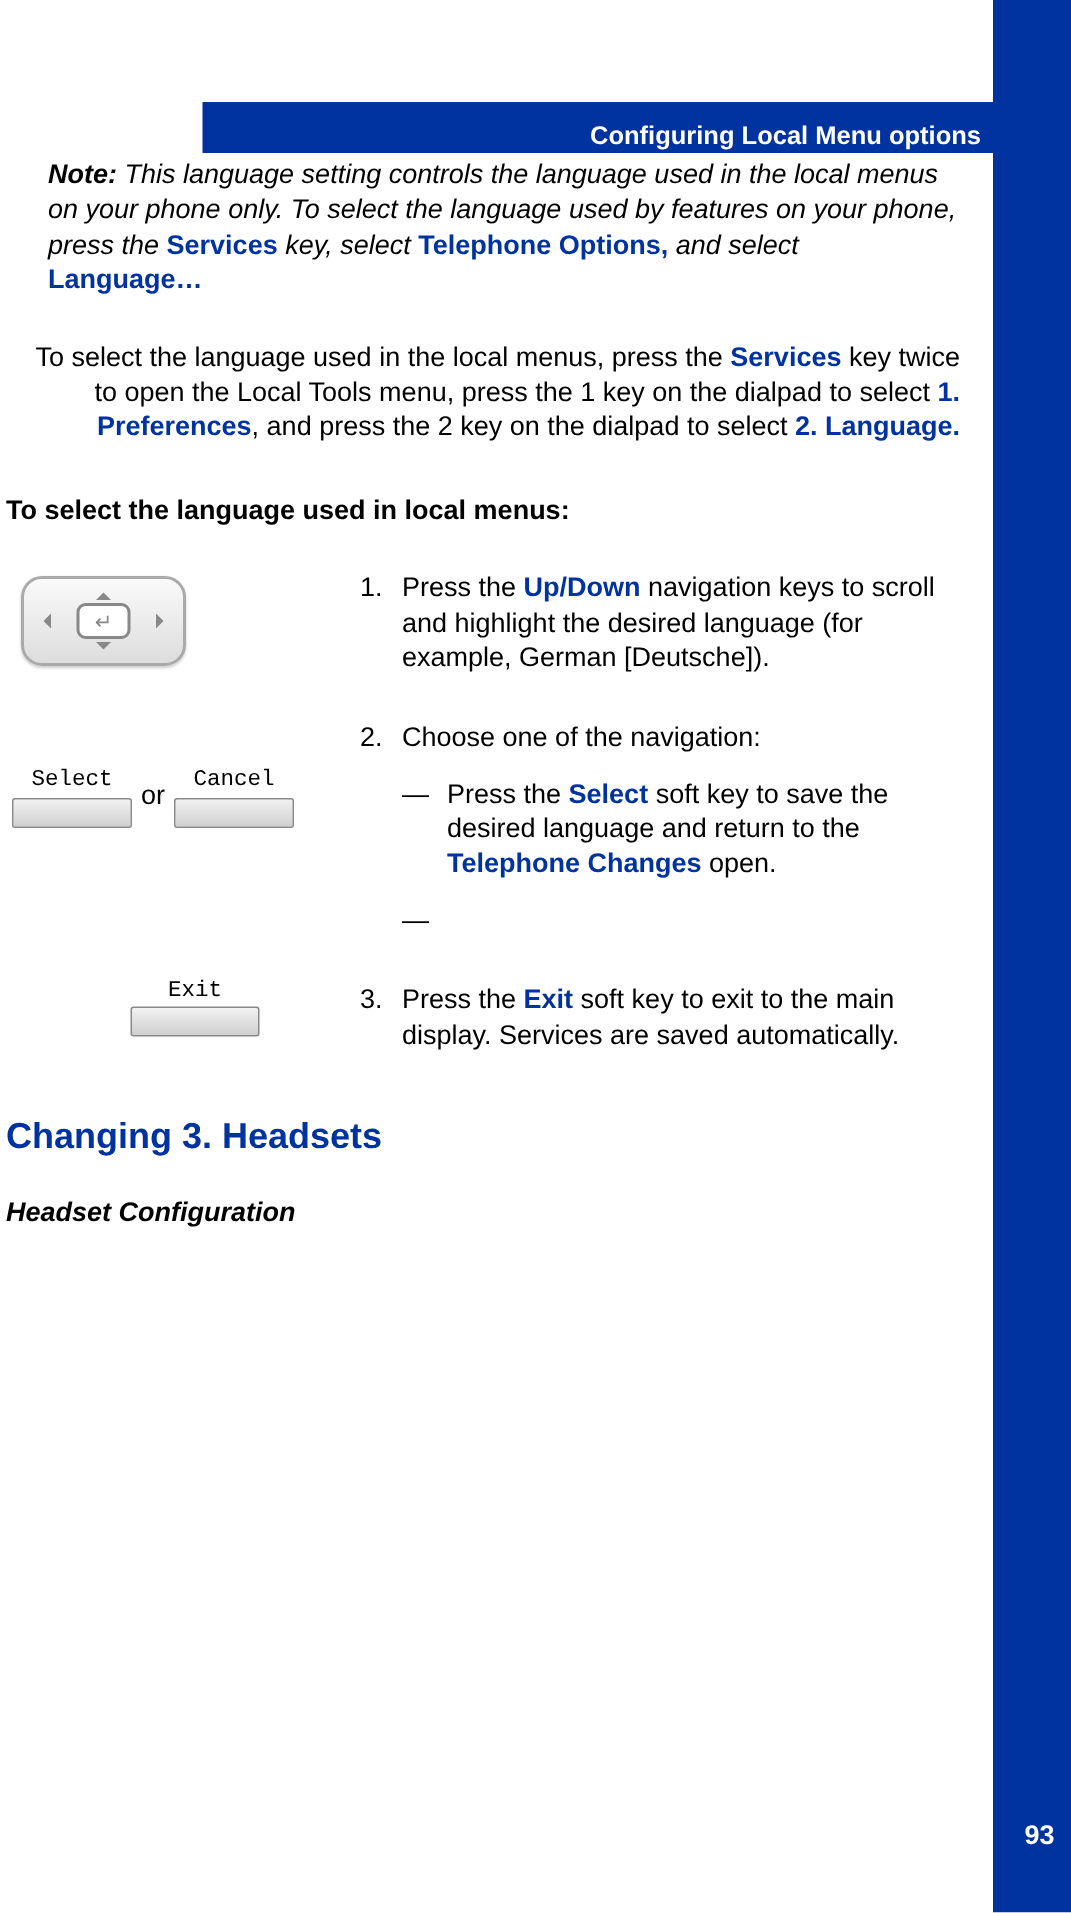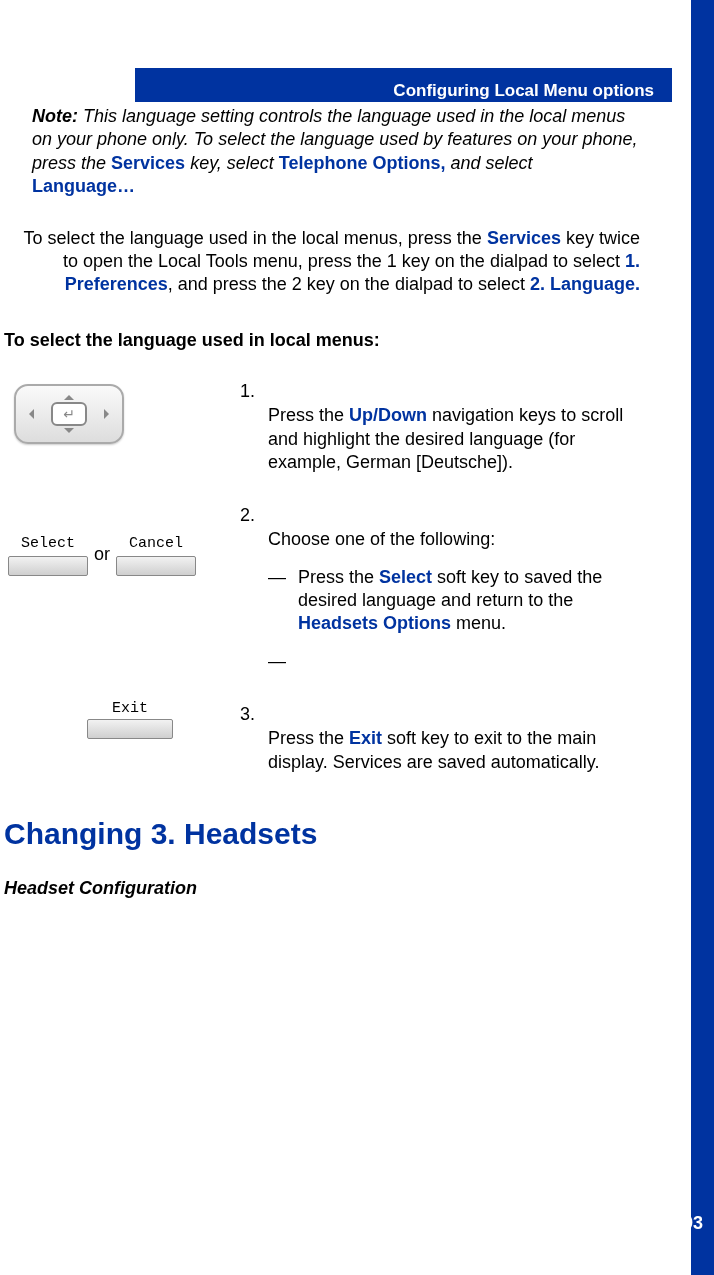--- a/index.html
+++ b/index.html
@@ -10,21 +10,21 @@
     background: #fff;
     position: relative;
     color: #000;
     font-size: 18px;
     line-height: 1.3;
   }
   .blue-bar-right {
     position: absolute;
     right: 0;
     top: 0;
-    width: 23px;
+    width: 52px;
     height: 1275px;
     background: #0033a0;
   }
   .page-number {
     position: absolute;
     right: 0;
     bottom: 40px;
     width: 42px;
     color: #fff;
     font-weight: bold;
@@ -62,21 +62,21 @@
   .note span.link { font-style: normal; }
   .link { color: #0033a0; font-weight: bold; }
   .para { margin: 28px 20px 0 4px; text-align: right; }
   .subhead { font-weight: bold; margin: 32px 0 0 4px; }
   .steps { margin-top: 28px; }
   .row { display: flex; align-items: flex-start; margin-bottom: 30px; }
   .key-col { width: 240px; flex-shrink: 0; display:flex; justify-content:flex-start; align-items:flex-start; padding-left: 6px;}
   .text-col { flex: 1; padding-right: 20px; }
   .numitem { display: flex; }
   .num { width: 28px; flex-shrink:0; }
-  .numtext { flex:1;margin-top:24px; }
+  .numtext { flex:1; }
   .dashitem { display:flex; margin-top:14px; padding-left: 28px;}
   .dash { width: 30px; flex-shrink:0; }
   .softkey-group { display:flex; align-items:center; gap:6px; margin-top:30px; padding-left: 2px;}
   .softkey {
     display:flex; flex-direction:column; align-items:center; gap:2px;
   }
   .softkey-label {
     font-family: "Courier New", monospace;
     font-size: 15px;
     letter-spacing: 0;
@@ -107,21 +107,21 @@
     font-size:14px; color:#888;
   }
   .navkey .arrow { position:absolute; width:0; height:0; border:5px solid transparent; }
   .navkey .up { border-bottom-color:#888; top:4px; left:50%; transform:translateX(-50%);}
   .navkey .down { border-top-color:#888; bottom:4px; left:50%; transform:translateX(-50%);}
   .navkey .left { border-right-color:#888; left:8px; top:50%; transform:translateY(-50%);}
   .navkey .right { border-left-color:#888; right:8px; top:50%; transform:translateY(-50%);}
   .section-head {
     color: #0033a0;
     font-weight: bold;
-    font-size: 30px;
+    font-size: 24px;
     margin: 40px 0 0 4px;
   }
   .sub-bold { font-weight: bold; margin: 24px 0 0 4px; font-size: 18px; font-style: italic;}
   .body-para { margin: 10px 20px 0 4px; }
   .exit-wrap { display:flex; flex-direction:column; align-items:center; width:120px; margin-left:64px; margin-top: -4px;}
 </style>
 </head>
 <body>
 
 <div class="blue-bar-right">
@@ -176,26 +176,26 @@
           <span class="or">or</span>
           <div class="softkey">
             <span class="softkey-label">Cancel</span>
             <div class="softkey-btn"></div>
           </div>
         </div>
       </div>
       <div class="text-col">
         <div class="numitem">
           <div class="num">2.</div>
-          <div class="numtext">Choose one of the following:</div>
+          <div class="numtext">Choose one of the navigation:</div>
         </div>
         <div class="dashitem">
           <div class="dash">—</div>
           <div>
-            <span>Press the </span><span class="link">Select</span><span> soft key to saved the desired language and return to the </span><span class="link">Headsets Options</span><span> menu.</span>
+            <span>Press the </span><span class="link">Select</span><span> soft key to save the desired language and return to the </span><span class="link">Telephone Changes</span><span> open.</span>
           </div>
         </div>
         <div class="dashitem">
           <div class="dash">—</div>
         </div>
       </div>
     </div>
 
     <div class="row">
       <div class="key-col">

